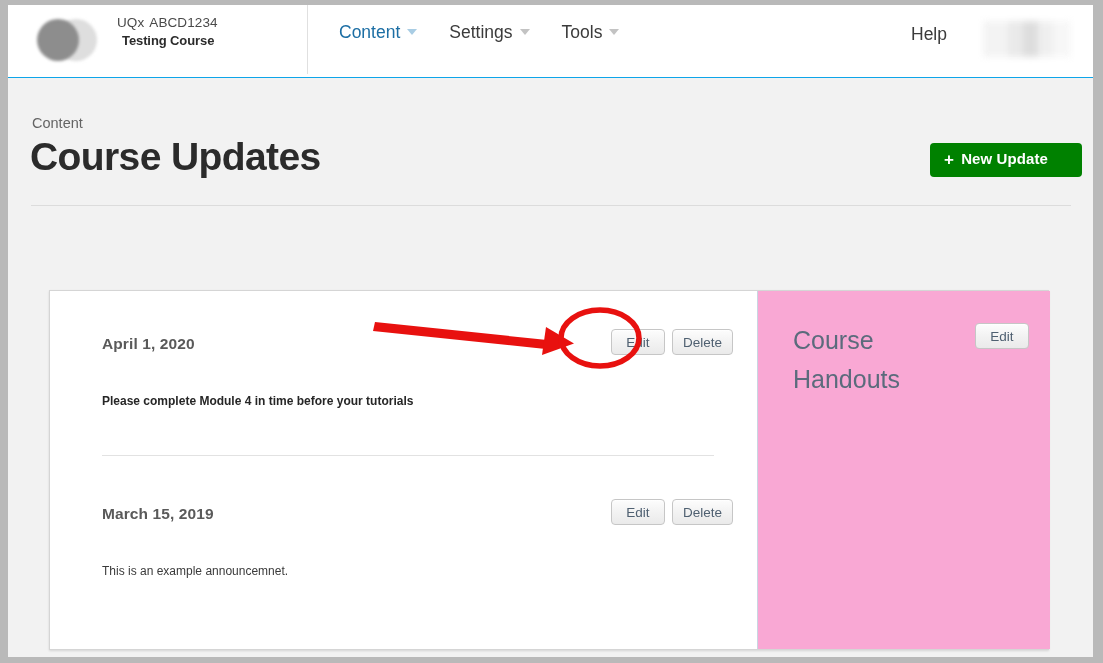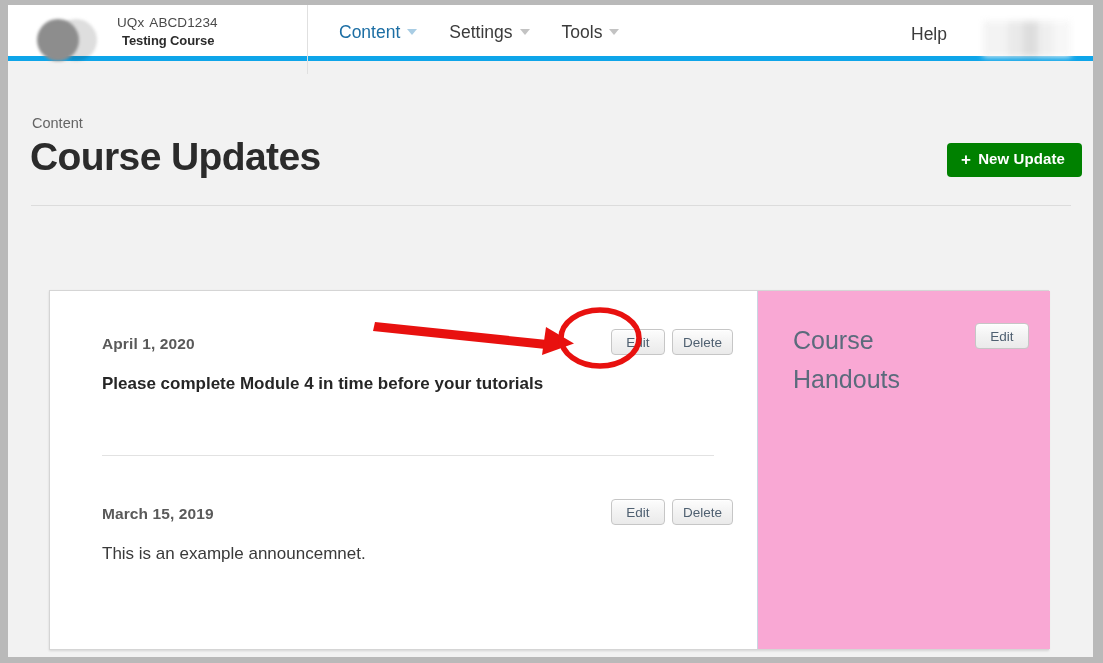--- a/index.html
+++ b/index.html
@@ -29,23 +29,23 @@
     height: 652px;
     background: #f2f2f2;
     overflow: hidden;
   }
 
   
   #header {
     position: absolute;
     left: 0; top: 0;
     width: 1085px;
-    height: 56px;
+    height: 73px;
     background: #ffffff;
-    border-bottom: 5px solid #0ea5e9;
+    border-bottom: 1px solid #0ea5e9;
     box-sizing: border-box;
   }
   #brand {
     position: absolute;
     left: 0; top: 0;
     width: 300px; height: 69px;
     border-right: 1px solid #e0e0e0;
     box-sizing: border-box;
   }
   #logo {
@@ -151,21 +151,21 @@
     position: absolute;
     right: 11px; top: 138px;
     height: 34px;
     background: #008100;
     color: #ffffff;
     border: none;
     border-radius: 4px;
     font-family: "Liberation Sans", sans-serif;
     font-size: 15px;
     font-weight: bold;
-    padding: 0 17px 0 14px;
+    padding: 0 34px 0 14px;
     cursor: pointer;
     letter-spacing: 0.1px;
     white-space: nowrap;
   }
   #new-update-btn .plus {
     font-size: 17px;
     font-weight: bold;
     margin-right: 7px;
     vertical-align: -1px;
   }
@@ -215,23 +215,23 @@
   .update-date {
     position: absolute;
     left: 52px; top: 44px;
     font-size: 15.5px;
     font-weight: bold;
     color: #5a5a5a;
     letter-spacing: 0.1px;
   }
   .update-body {
     position: absolute;
-    left: 52px; top: 82px;
+    left: 52px; top: 100px;
     width: 600px;
-    font-size: 17px;
+    font-size: 12px;
     color: #3a3a3a;
     line-height: 21px;
   }
   .update-body.strong { font-weight: bold; color: #262626; }
 
   .btn-group { position: absolute; top: 38px; right: 23px; }
   .gbtn {
     display: inline-block;
     min-width: 54px;
     height: 26px;

